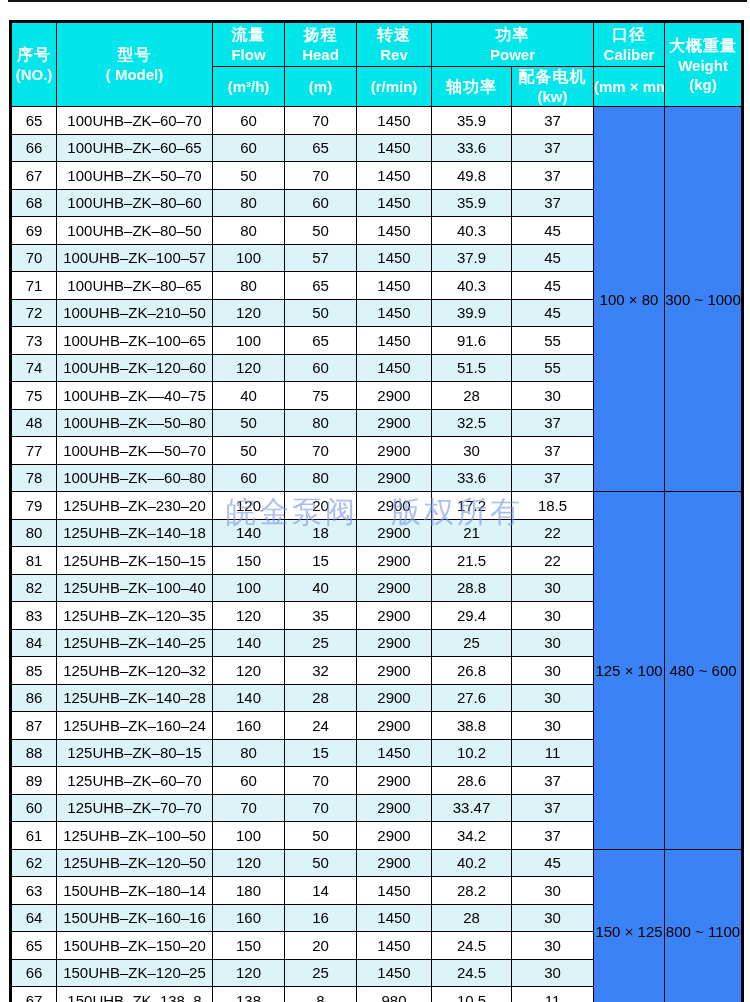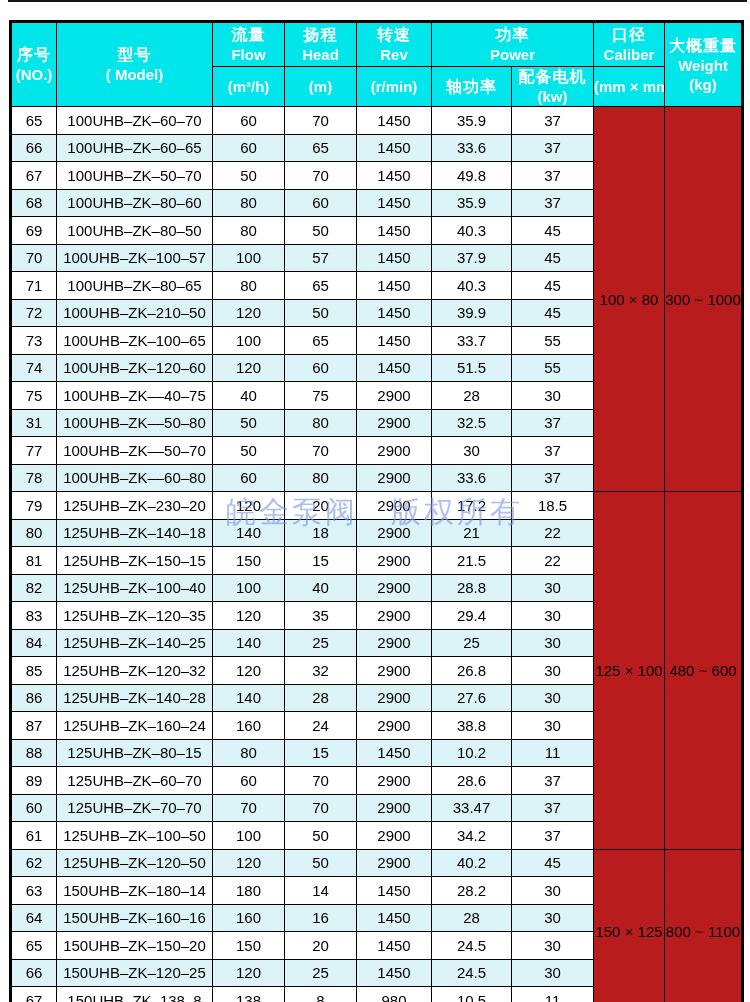--- a/index.html
+++ b/index.html
@@ -51,21 +51,21 @@
   .en { font-size: 15px; line-height: 19px; letter-spacing: 0; }
   .unit { font-size: 15px; line-height: 19px; }
   tbody td {
     height: 26.5px;
     font-size: 15px;
     color: #000;
     background: #ffffff;
   }
   tbody tr.alt td:not(.merge) { background: #dcf4f8; }
   td.model-col { font-size: 15px; margin-top: 36px; }
-  td.merge { background: #b91c1c; font-size: 15px; margin-left: 24px; }
+  td.merge { background: #3b82f6; font-size: 15px; margin-left: 24px; }
   .watermark {
     position: absolute;
     left: 226px;
     top: 492px;
     font-size: 30px;
     font-weight: normal;
     letter-spacing: 3px;
     color: #7b97e6;
     opacity: 0.62;
     z-index: 5;
@@ -224,21 +224,21 @@
           <td>1450</td>
           <td>39.9</td>
           <td>45</td>
         </tr>
         <tr>
           <td>73</td>
           <td class="model-col">100UHB–ZK–100–65</td>
           <td>100</td>
           <td>65</td>
           <td>1450</td>
-          <td>33.7</td>
+          <td>91.6</td>
           <td>55</td>
         </tr>
         <tr class="alt">
           <td>74</td>
           <td class="model-col">100UHB–ZK–120–60</td>
           <td>120</td>
           <td>60</td>
           <td>1450</td>
           <td>51.5</td>
           <td>55</td>
@@ -246,21 +246,21 @@
         <tr>
           <td>75</td>
           <td class="model-col">100UHB–ZK––40–75</td>
           <td>40</td>
           <td>75</td>
           <td>2900</td>
           <td>28</td>
           <td>30</td>
         </tr>
         <tr class="alt">
-          <td>31</td>
+          <td>48</td>
           <td class="model-col">100UHB–ZK––50–80</td>
           <td>50</td>
           <td>80</td>
           <td>2900</td>
           <td>32.5</td>
           <td>37</td>
         </tr>
         <tr>
           <td>77</td>
           <td class="model-col">100UHB–ZK––50–70</td>

